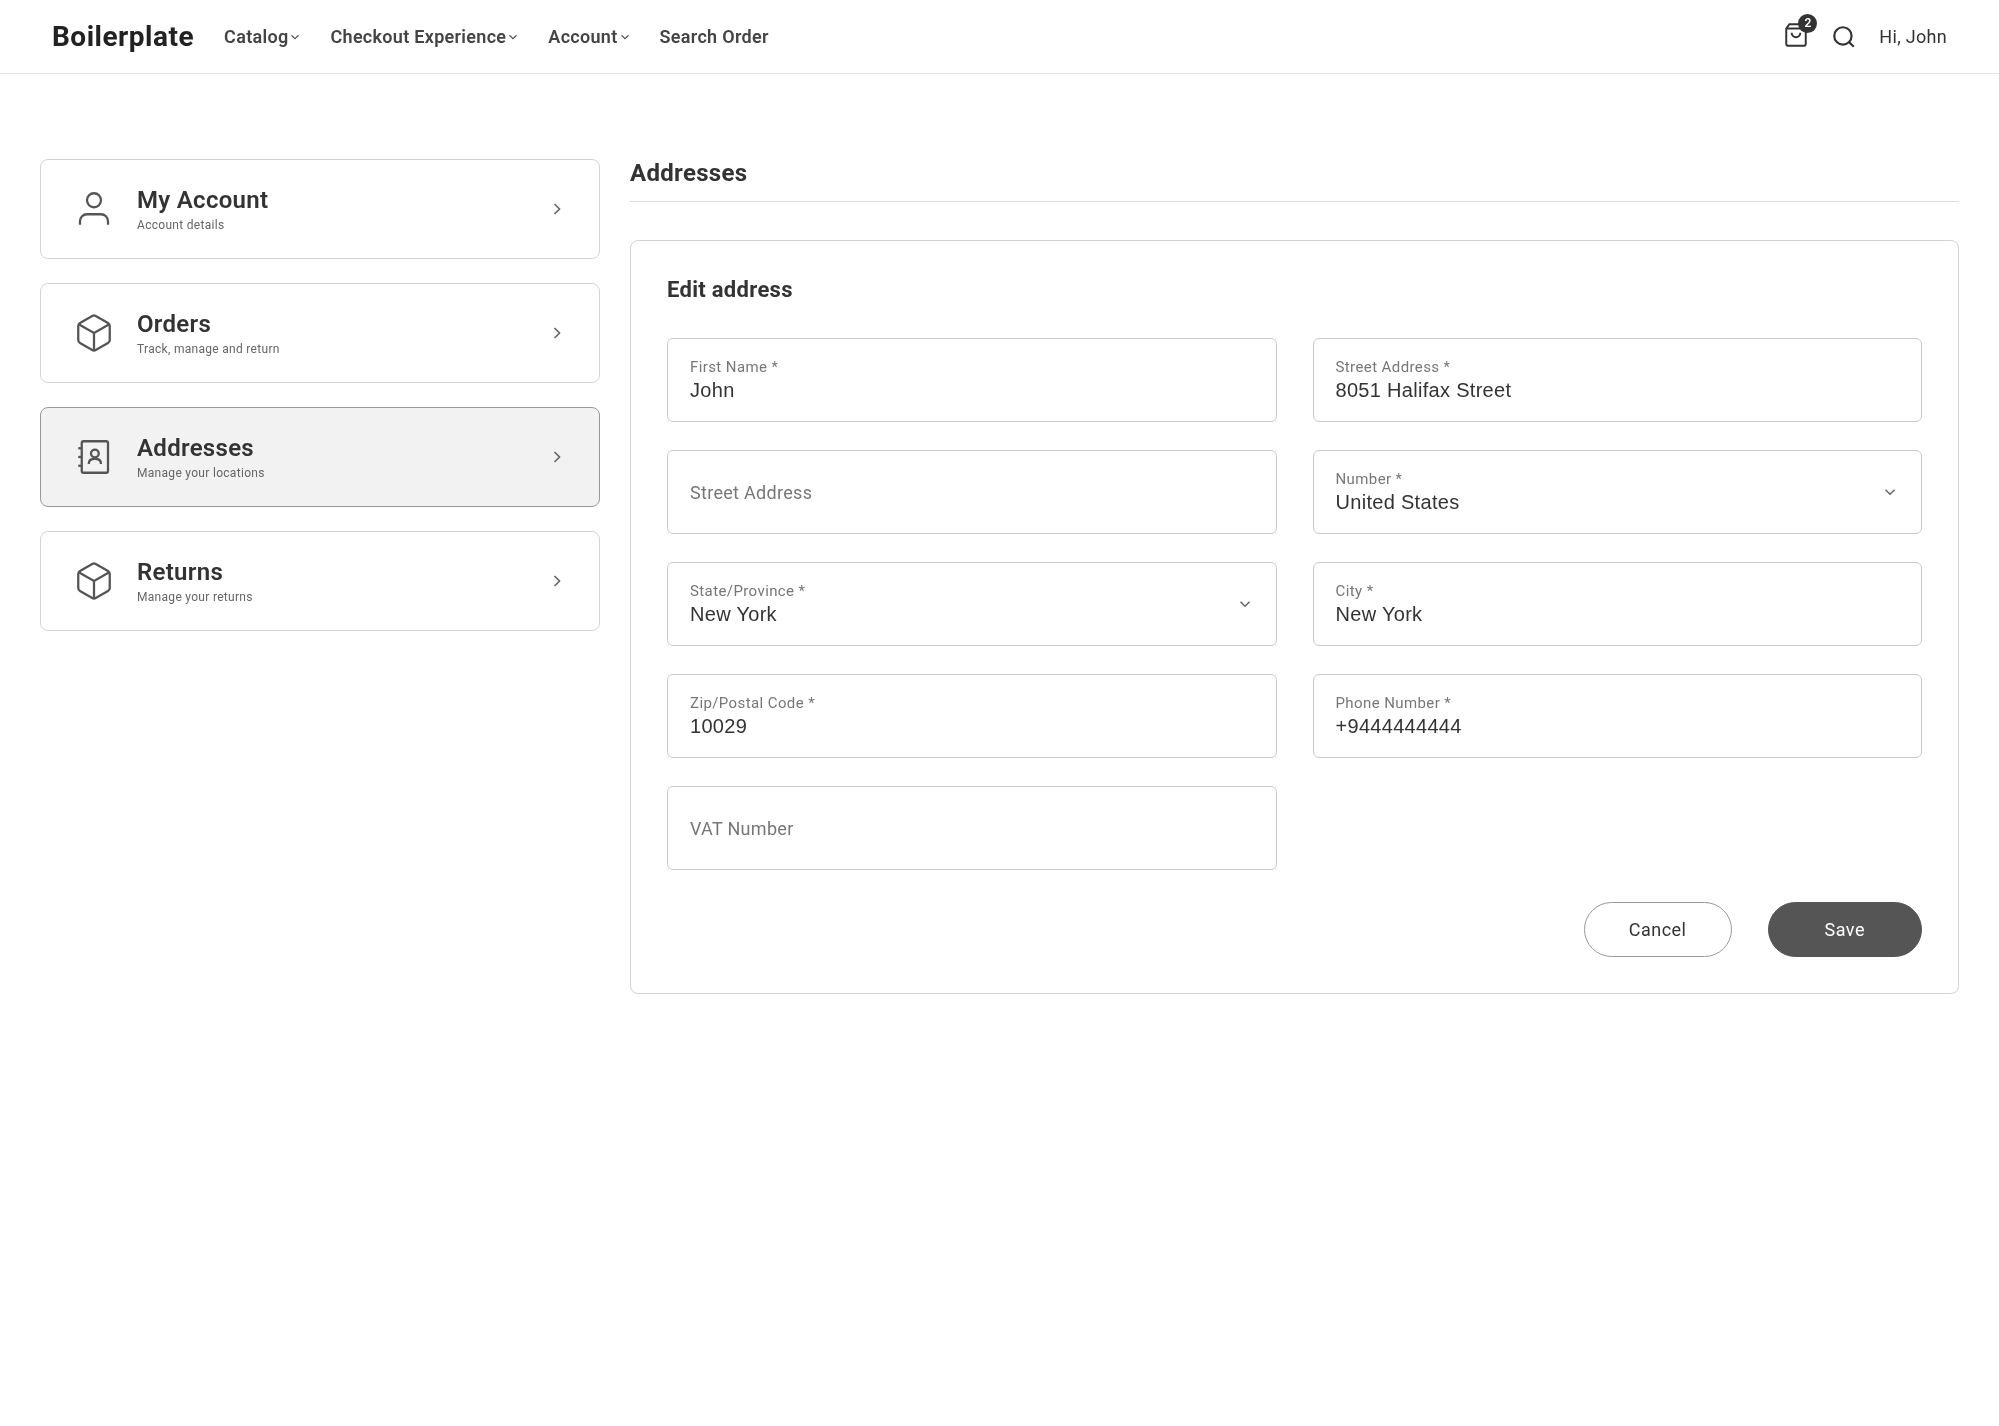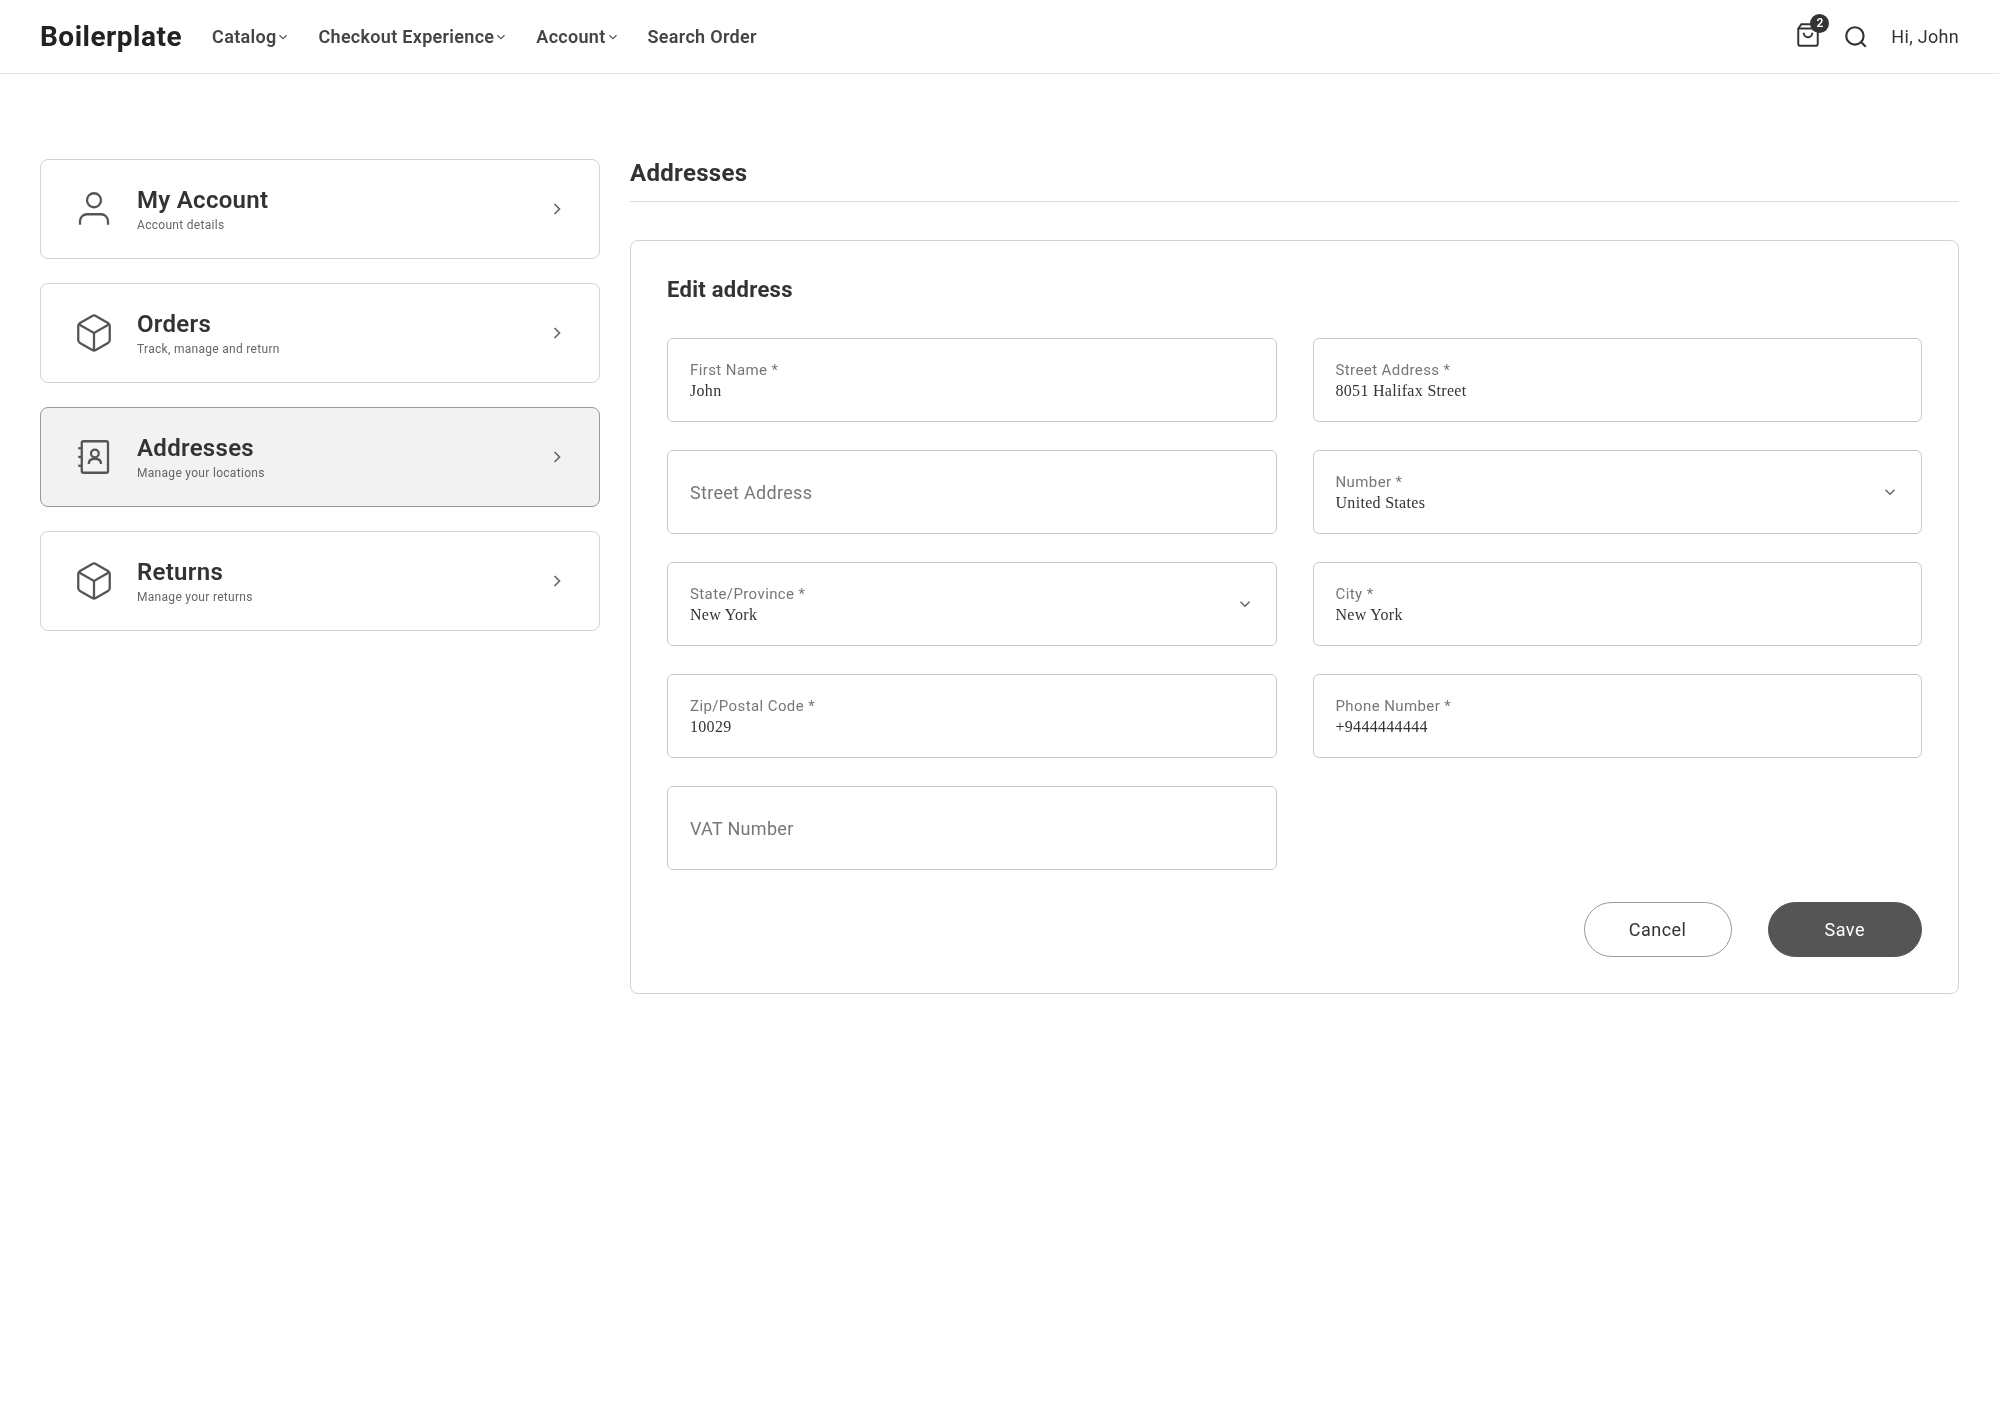--- a/index.html
+++ b/index.html
@@ -11,21 +11,21 @@
     body {
       font-family: -apple-system, BlinkMacSystemFont, "Segoe UI", Roboto, Helvetica, Arial, sans-serif;
       background: #fff;
       color: #333;
     }
 
     
     .header {
       display: flex;
       align-items: center;
-      padding: 20px 40px;
+      padding: 20px 52px;
       border-bottom: 1px solid #e5e5e5;
     }
 
     .logo {
       font-size: 28px;
       font-weight: 700;
       color: #222;
       margin-right: 30px;
       letter-spacing: 0.5px;
     }
@@ -218,28 +218,28 @@
     }
 
     .field-label-floating {
       font-size: 15px;
       color: #777;
       letter-spacing: 0.4px;
       margin-bottom: 3px;
     }
 
     .field-value {
-      font-size: 16px;
+      font-size: 20px;
       color: #333;
       letter-spacing: 0.3px;
       border: none;
       outline: none;
       width: 100%;
       background: transparent;
-      font-family: Liberation Serif, serif;
+      font-family: Liberation Sans, sans-serif;
     }
 
     .field-placeholder-only {
       font-size: 18px;
       color: #777;
       letter-spacing: 0.3px;
     }
 
     .field.select {
       display: flex;

